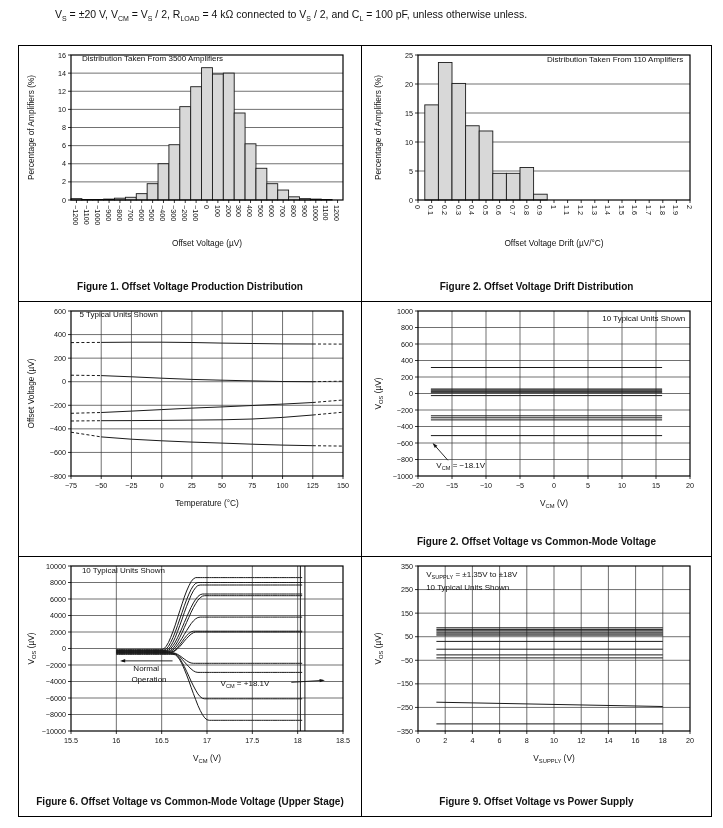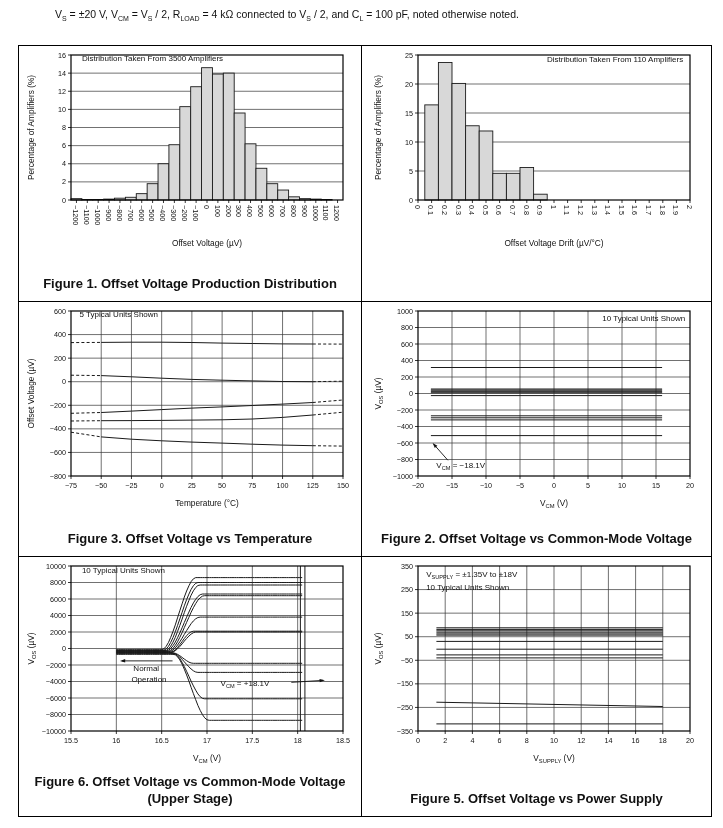--- a/index.html
+++ b/index.html
@@ -8,28 +8,28 @@
   .conditions{position:absolute;left:55px;top:8px;font-size:10.5px;margin:0;white-space:nowrap;}
   .conditions sub{font-size:7px;}
   .grid{position:absolute;left:18px;top:45px;width:694px;height:772px;border:1px solid #000;
         display:grid;grid-template-columns:343px 349px;grid-template-rows:256px 255px 259px;
         box-sizing:border-box;background:#fff;}
   .cell{position:relative;display:flex;flex-direction:column;align-items:center;overflow:hidden;}
   .cell.bR{border-right:1px solid #000;}
   .cell.bB{border-bottom:1px solid #000;}
   svg.chart{margin-top:2px;display:block;}
   .caption{position:absolute;bottom:8px;left:10px;right:10px;text-align:center;
-           font-weight:bold;font-size:13px;line-height:1.3;}
+           font-weight:bold;font-size:10px;line-height:1.3;}
   svg text{font-family:"Liberation Sans",sans-serif;fill:#111;}
 </style>
 </head>
 <body>
 
 <div class="page">
-  <p class="conditions"><span>V</span><sub>S</sub><span> = ±20 V, V</span><sub>CM</sub><span> = V</span><sub>S</sub><span> / 2, R</span><sub>LOAD</sub><span> = 4 kΩ connected to V</span><sub>S</sub><span> / 2, and C</span><sub>L</sub><span> = 100 pF, noted otherwise noted.</span></p>
+  <p class="conditions"><span>V</span><sub>S</sub><span> = ±20 V, V</span><sub>CM</sub><span> = V</span><sub>S</sub><span> / 2, R</span><sub>LOAD</sub><span> = 4 kΩ connected to V</span><sub>S</sub><span> / 2, and C</span><sub>L</sub><span> = 100 pF, unless otherwise unless.</span></p>
   <div class="grid">
     <figure class="cell bR bB" style="margin:0">
       <svg class="chart" width="330" height="202" viewBox="0 0 330 202">
           <line x1="46" y1="133.875" x2="318" y2="133.875" stroke="#333" stroke-width="0.7"></line>
           <line x1="46" y1="115.75" x2="318" y2="115.75" stroke="#333" stroke-width="0.7"></line>
           <line x1="46" y1="97.625" x2="318" y2="97.625" stroke="#333" stroke-width="0.7"></line>
           <line x1="46" y1="79.5" x2="318" y2="79.5" stroke="#333" stroke-width="0.7"></line>
           <line x1="46" y1="61.375" x2="318" y2="61.375" stroke="#333" stroke-width="0.7"></line>
           <line x1="46" y1="43.25" x2="318" y2="43.25" stroke="#333" stroke-width="0.7"></line>
           <line x1="46" y1="25.125" x2="318" y2="25.125" stroke="#333" stroke-width="0.7"></line>
@@ -199,20 +199,21 @@
           <line x1="43" y1="65" x2="46" y2="65" stroke="#000" stroke-width="0.8"></line>
           <text x="41" y="67.5" font-size="7.2" text-anchor="end">15</text>
           <line x1="43" y1="36" x2="46" y2="36" stroke="#000" stroke-width="0.8"></line>
           <text x="41" y="38.5" font-size="7.2" text-anchor="end">20</text>
           <line x1="43" y1="7" x2="46" y2="7" stroke="#000" stroke-width="0.8"></line>
           <text x="41" y="9.5" font-size="7.2" text-anchor="end">25</text>
           <text x="182" y="198" font-size="8.3" text-anchor="middle"><tspan>Offset Voltage Drift (µV/°C)</tspan></text>
           <text x="0" y="0" font-size="8.3" text-anchor="middle" transform="translate(9 79.5) rotate(-90)"><tspan>Percentage of Amplifiers (%)</tspan></text>
           <text x="311.2" y="13.959999999999997" font-size="8" text-anchor="end"><tspan>Distribution Taken From 110 Amplifiers</tspan></text>
         </svg>
+      <figcaption class="caption">Figure 2. Offset Voltage Drift Distribution</figcaption>
     </figure>
     <figure class="cell bR bB" style="margin:0">
       <svg class="chart" width="330" height="206" viewBox="0 0 330 206">
           <line x1="76.22222222222223" y1="7" x2="76.22222222222223" y2="172" stroke="#333" stroke-width="0.7"></line>
           <line x1="106.44444444444444" y1="7" x2="106.44444444444444" y2="172" stroke="#333" stroke-width="0.7"></line>
           <line x1="136.66666666666666" y1="7" x2="136.66666666666666" y2="172" stroke="#333" stroke-width="0.7"></line>
           <line x1="166.88888888888889" y1="7" x2="166.88888888888889" y2="172" stroke="#333" stroke-width="0.7"></line>
           <line x1="197.11111111111111" y1="7" x2="197.11111111111111" y2="172" stroke="#333" stroke-width="0.7"></line>
           <line x1="227.33333333333331" y1="7" x2="227.33333333333331" y2="172" stroke="#333" stroke-width="0.7"></line>
           <line x1="257.55555555555554" y1="7" x2="257.55555555555554" y2="172" stroke="#333" stroke-width="0.7"></line>
@@ -272,21 +273,20 @@
           <line x1="43" y1="54.14285714285714" x2="46" y2="54.14285714285714" stroke="#000" stroke-width="0.8"></line>
           <text x="41" y="56.64285714285714" font-size="7.2" text-anchor="end">200</text>
           <line x1="43" y1="30.57142857142857" x2="46" y2="30.57142857142857" stroke="#000" stroke-width="0.8"></line>
           <text x="41" y="33.07142857142857" font-size="7.2" text-anchor="end">400</text>
           <line x1="43" y1="7" x2="46" y2="7" stroke="#000" stroke-width="0.8"></line>
           <text x="41" y="9.5" font-size="7.2" text-anchor="end">600</text>
           <text x="182" y="202" font-size="8.3" text-anchor="middle"><tspan>Temperature (°C)</tspan></text>
           <text x="0" y="0" font-size="8.3" text-anchor="middle" transform="translate(9 89.5) rotate(-90)"><tspan>Offset Voltage (µV)</tspan></text>
           <text x="54.46222222222222" y="13.482142857142858" font-size="8" text-anchor="start"><tspan>5 Typical Units Shown</tspan></text>
         </svg>
-      <figcaption class="caption">Figure 3. Offset Voltage vs Temperature</figcaption>
     </figure>
     <figure class="cell bB" style="margin:0">
       <svg class="chart" width="330" height="206" viewBox="0 0 330 206">
           <line x1="80" y1="7" x2="80" y2="172" stroke="#333" stroke-width="0.7"></line>
           <line x1="114" y1="7" x2="114" y2="172" stroke="#333" stroke-width="0.7"></line>
           <line x1="148" y1="7" x2="148" y2="172" stroke="#333" stroke-width="0.7"></line>
           <line x1="182" y1="7" x2="182" y2="172" stroke="#333" stroke-width="0.7"></line>
           <line x1="216" y1="7" x2="216" y2="172" stroke="#333" stroke-width="0.7"></line>
           <line x1="250" y1="7" x2="250" y2="172" stroke="#333" stroke-width="0.7"></line>
           <line x1="284" y1="7" x2="284" y2="172" stroke="#333" stroke-width="0.7"></line>
@@ -506,16 +506,16 @@
           <text x="41" y="56.64285714285714" font-size="7.2" text-anchor="end">150</text>
           <line x1="43" y1="30.57142857142857" x2="46" y2="30.57142857142857" stroke="#000" stroke-width="0.8"></line>
           <text x="41" y="33.07142857142857" font-size="7.2" text-anchor="end">250</text>
           <line x1="43" y1="7" x2="46" y2="7" stroke="#000" stroke-width="0.8"></line>
           <text x="41" y="9.5" font-size="7.2" text-anchor="end">350</text>
           <text x="182" y="202" font-size="8.3" text-anchor="middle"><tspan>V</tspan><tspan dy="2.2" font-size="5.8">SUPPLY</tspan><tspan dy="-2.2"> (V)</tspan></text>
           <text x="0" y="0" font-size="8.3" text-anchor="middle" transform="translate(9 89.5) rotate(-90)"><tspan>V</tspan><tspan dy="2.2" font-size="5.8">OS</tspan><tspan dy="-2.2"> (µV)</tspan></text>
           <text x="54.16" y="18.07857142857143" font-size="8" text-anchor="start"><tspan>V</tspan><tspan dy="2.2" font-size="5.6">SUPPLY</tspan><tspan dy="-2.2"> = ±1.35V to ±18V</tspan></text>
           <text x="54.16" y="31.04285714285714" font-size="8" text-anchor="start"><tspan>10 Typical Units Shown</tspan></text>
         </svg>
-      <figcaption class="caption">Figure 5. Offset Voltage vs Power Supply</figcaption>
+      <figcaption class="caption">Figure 9. Offset Voltage vs Power Supply</figcaption>
     </figure>
   </div>
 </div>
 
 </body></html>

